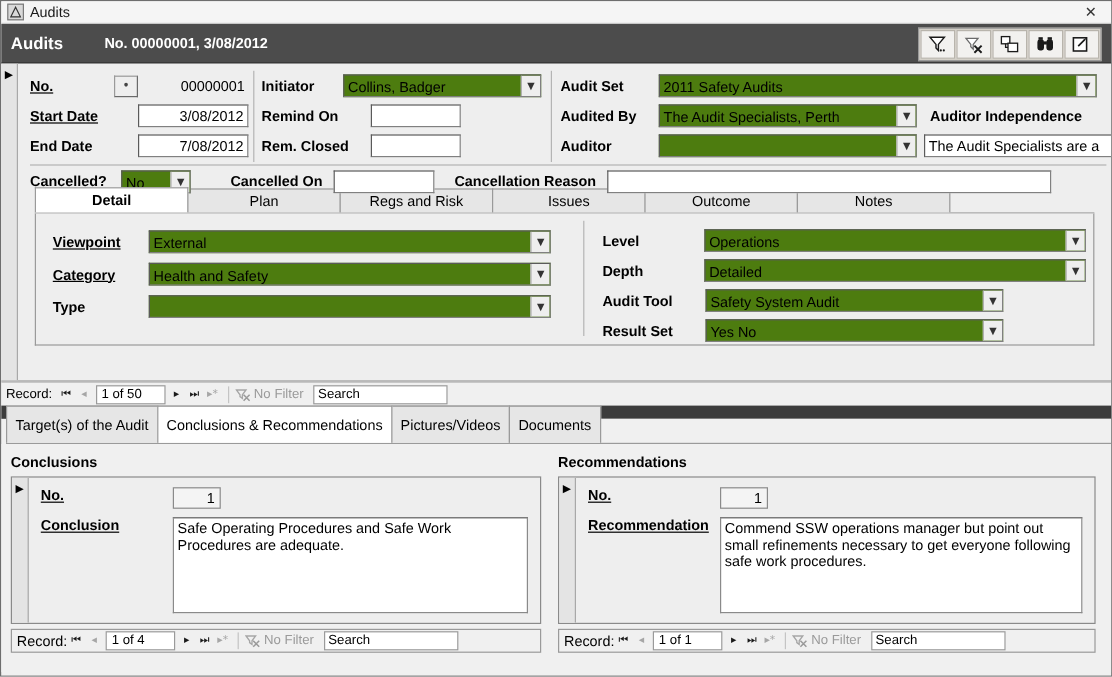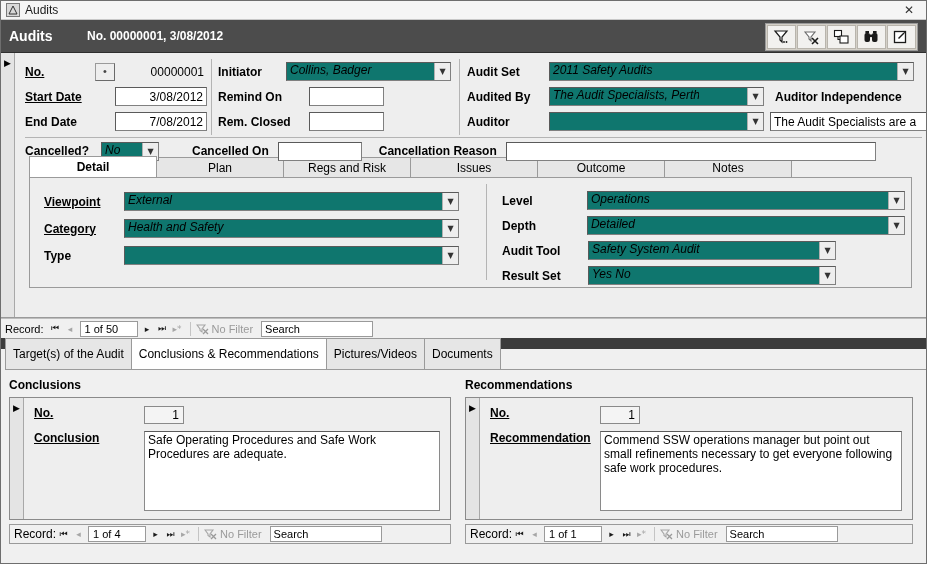--- a/index.html
+++ b/index.html
@@ -116,29 +116,28 @@
     height: 19px;
     font-size: 12px;
     padding: 1px 3px;
     display: flex; align-items: center;
     overflow: hidden; white-space: nowrap;
   }
   .fld.ro { background: #eeeeee; border: none; justify-content: flex-end; }
   .fld.num { justify-content: flex-end; }
 
   .combo {
-    background: #0f766e;
+    background: #4d7c0f;
     border: 1px solid #808080;
     border-top-color: #5a5a5a;
     border-left-color: #5a5a5a;
     height: 19px;
-    display: flex; align-items: flex-start;
+    display: flex; align-items: flex-end;
     font-size: 12px;
     overflow: hidden;
-    font-style: italic;
   }
   .combo .val {
     flex: 1; padding: 0 3px;
     white-space: nowrap; overflow: hidden;
   }
   .combo .arrow {
     width: 16px; height: 17px;
     background: #eeeeee;
     border-left: 1px solid #b0b0b0;
     display: flex; align-items: center; justify-content: center;

